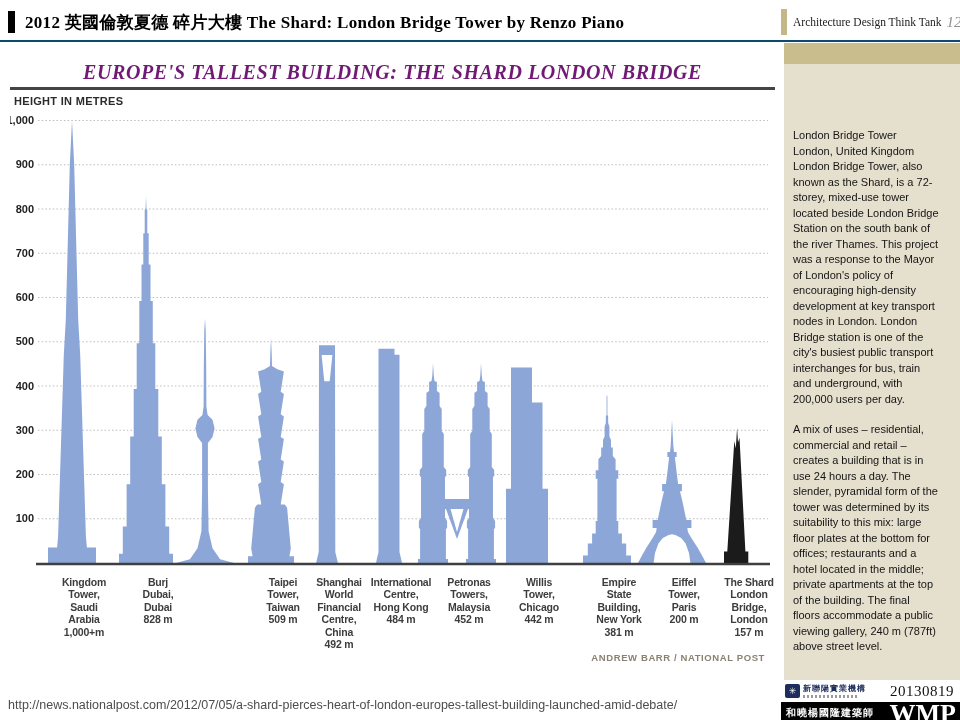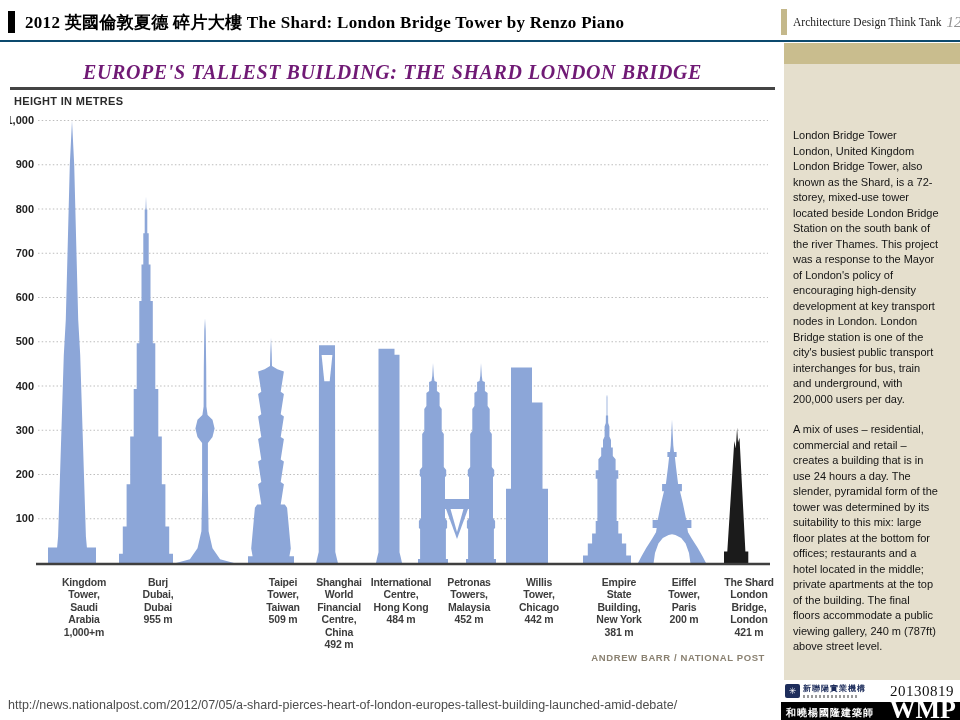--- a/index.html
+++ b/index.html
@@ -41,21 +41,21 @@
   .fr-white{position:absolute;left:781px;top:680px;width:179px;height:22px;background:#fff;
             display:flex;align-items:center;}
   .logo-mark{width:15px;height:14px;background:#1d2d5c;border-radius:2px;margin:0 3px 0 4px;
              color:#fff;font-size:9px;line-height:14px;text-align:center;flex:0 0 auto;}
   .logo-col{display:flex;flex-direction:column;}
   .logo-text{font-size:8px;font-weight:bold;color:#1d2d5c;letter-spacing:1px;line-height:9px;white-space:nowrap;text-align:center;}
   .logo-sub{height:3px;width:56px;margin-top:1.5px;
             background:repeating-linear-gradient(90deg,#999 0 2px,transparent 2px 4px);}
   .date{margin-left:auto;margin-right:6px;font-family:"Liberation Serif",serif;font-size:15px;color:#111;letter-spacing:.5px;}
   .fr-black{position:absolute;left:781px;top:702px;width:179px;height:18px;background:#000;
-            display:flex;align-items:flex-end;color:#fff;}
+            display:flex;align-items:center;color:#fff;}
   .firm{font-size:10px;font-weight:bold;letter-spacing:1px;margin:3px 0 0 5px;white-space:nowrap;}
   .wmp{margin-left:auto;margin-right:4px;font-family:"Liberation Serif",serif;font-weight:bold;
        font-size:26px;line-height:1;transform:translateY(3px);}
 </style>
 </head>
 <body>
 
 <div class="slide">
 
   <div class="header">
@@ -114,21 +114,21 @@
       </svg>
     <div id="labels">
         <div class="blabel" style="left: 22px;">Kingdom
 Tower,
 Saudi
 Arabia
 1,000+m</div>
         <div class="blabel" style="left: 96px;">Burj
 Dubai,
 Dubai
-955 m</div>
+828 m</div>
         <div class="blabel" style="left: 221px;">Taipei
 Tower,
 Taiwan
 509 m</div>
         <div class="blabel" style="left: 277px;">Shanghai
 World
 Financial
 Centre,
 China
 492 m</div>
@@ -150,21 +150,21 @@
 New York
 381 m</div>
         <div class="blabel" style="left: 622px;">Eiffel
 Tower,
 Paris
 200 m</div>
         <div class="blabel" style="left: 687px;">The Shard
 London
 Bridge,
 London
-421 m</div>
+157 m</div>
       </div>
     <div class="credit">ANDREW BARR / NATIONAL POST</div>
   </div>
 
   <div class="sidebar">
     <div class="sidebar-band"></div>
     <div class="sidebar-text">
       <p>London Bridge Tower
  London, United Kingdom
 London Bridge Tower, also known as the Shard, is a 72-storey, mixed-use tower located beside London Bridge Station on the south bank of the river Thames. This project was a response to the Mayor of London's policy of encouraging high-density development at key transport nodes in London. London Bridge station is one of the city's busiest public transport interchanges for bus, train and underground, with 200,000 users per day.</p>

